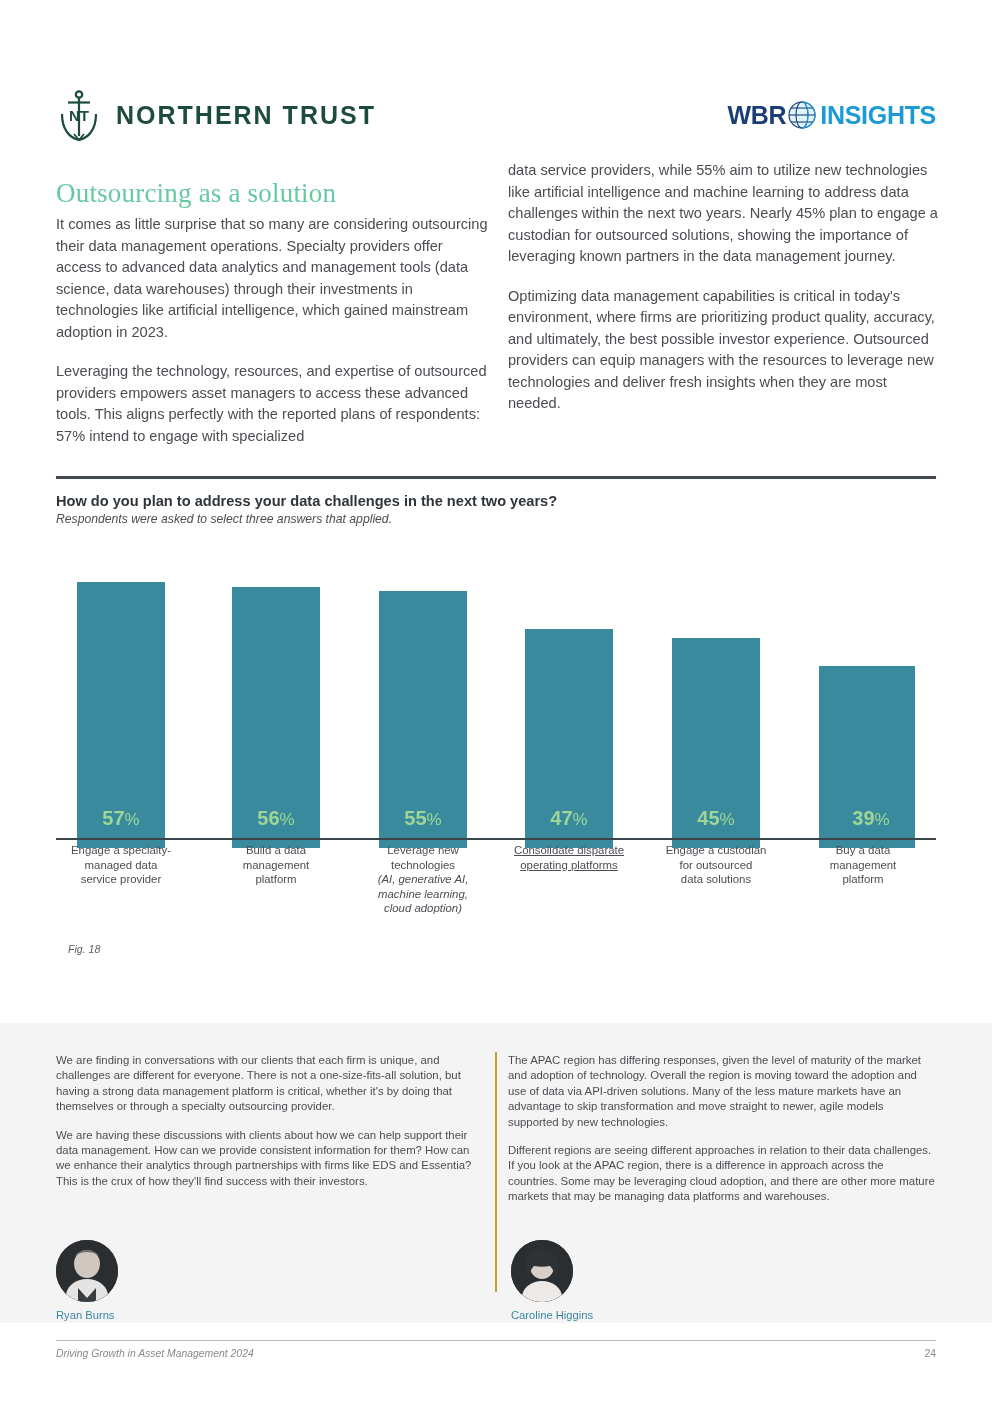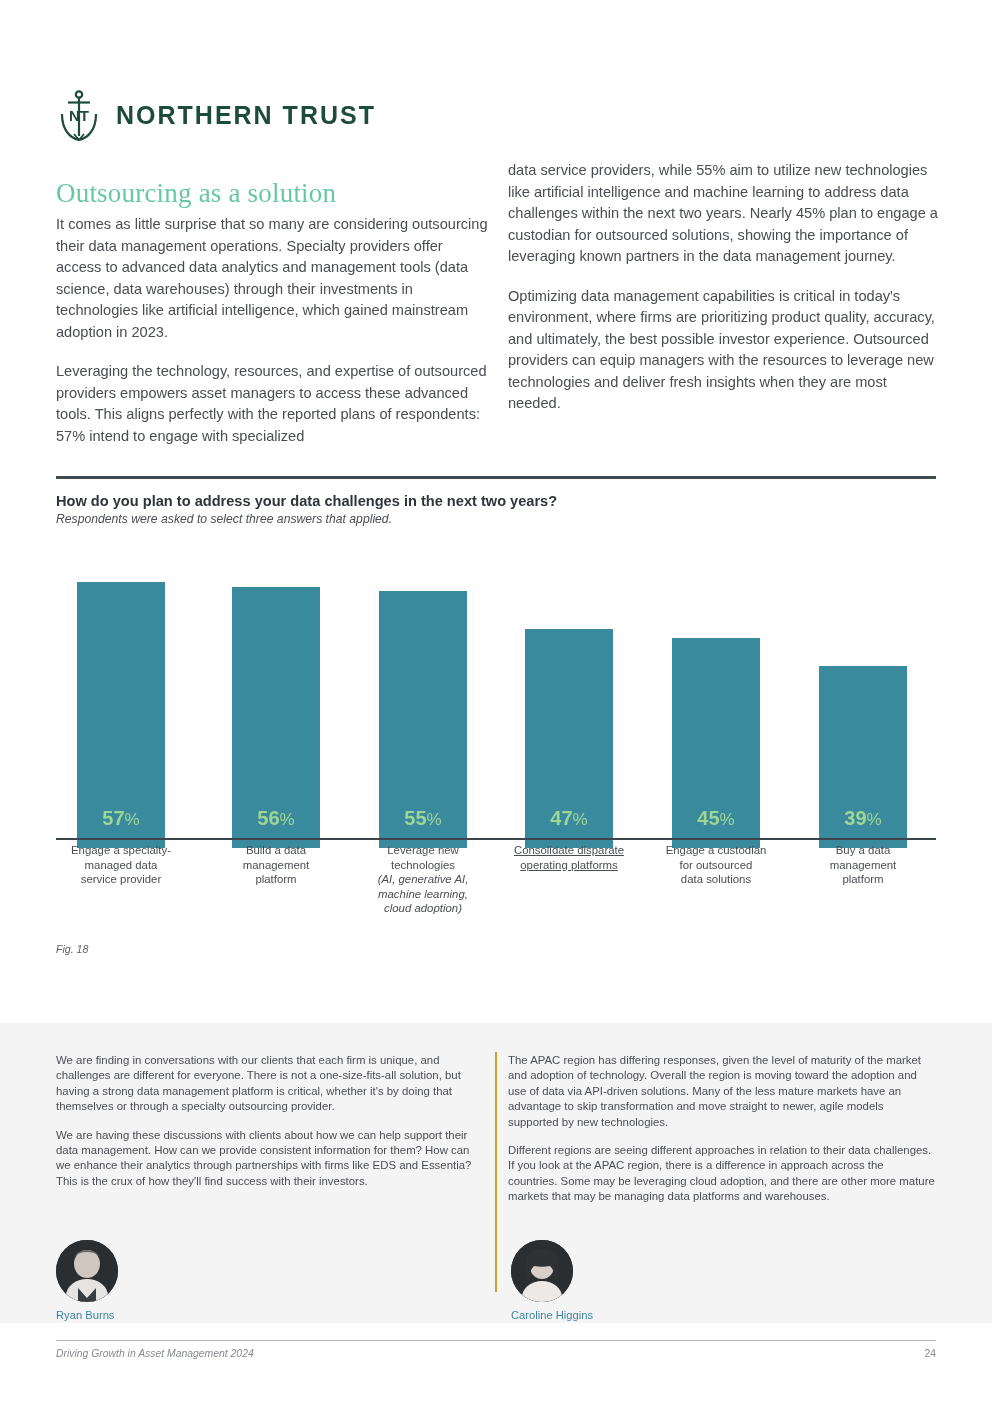--- a/index.html
+++ b/index.html
@@ -67,21 +67,21 @@
   .bar-val .pct { font-weight:normal; font-size:17px; }
 
   .xlabels { position:absolute; left:56px; top:843px; width:880px; height:90px; }
   .xlabel {
     position:absolute; top:0; width:148px; text-align:center;
     font-size:11.4px; line-height:14.6px; color:#4a4d52;
   }
   .xlabel .it { font-style:italic; }
 
   .fig-caption {
-    position:absolute; left:56px; top:943px;
+    position:absolute; left:68px; top:943px;
     font-size:10.6px; font-style:italic; color:#5c6066;
   }
 
   
   .quote-band {
     position:absolute; left:0; top:1023px; width:992px; height:300px;
     background:#f4f4f4;
   }
   .q-left  { position:absolute; left:56px;  top:1053px; width:420px; }
   .q-right { position:absolute; left:508px; top:1053px; width:428px; }
@@ -126,20 +126,42 @@
         <line x1="23" y1="9.8" x2="23" y2="48"></line>
         <line x1="12" y1="14.5" x2="34" y2="14.5"></line>
         <path d="M6 26 C6 42, 14 50, 23 52 C32 50, 40 42, 40 26"></path>
         <path d="M23 52 L18 46 M23 52 L28 46" stroke-width="1.8"></path>
         <text x="23" y="33" font-size="15" font-weight="bold" fill="#1d4b3c" stroke="none" text-anchor="middle" font-family="Liberation Sans, sans-serif">NT</text>
       </svg>
     </span>
     <span class="nt-word">NORTHERN TRUST</span>
   </div>
 
+  <div class="wbr-logo">
+    <span class="wbr-word">WBR</span>
+    <span class="wbr-globe">
+      <svg width="30" height="30" viewBox="0 0 30 30">
+        <g fill="#1c9ad6">
+          <circle cx="15" cy="15" r="14" fill="#1c9ad6" opacity="0.12"></circle>
+        </g>
+        <g stroke="#1b3e77" stroke-width="1.1" fill="none">
+          <circle cx="15" cy="15" r="13"></circle>
+          <ellipse cx="15" cy="15" rx="6" ry="13"></ellipse>
+          <line x1="2" y1="15" x2="28" y2="15"></line>
+          <line x1="4" y1="8" x2="26" y2="8"></line>
+          <line x1="4" y1="22" x2="26" y2="22"></line>
+        </g>
+        <g stroke="#1c9ad6" stroke-width="1.1" fill="none">
+          <path d="M15 2 a13 13 0 0 1 0 26"></path>
+          <path d="M15 2 a6 13 0 0 1 0 26"></path>
+        </g>
+      </svg>
+    </span>
+    <span class="wbr-insights">INSIGHTS</span>
+  </div>
 
 </div>
 
 <h1 class="section-title">Outsourcing as a solution</h1>
 
 <div class="col-left">
   <p>It comes as little surprise that so many are considering outsourcing their data management operations. Specialty providers offer access to advanced data analytics and management tools (data science, data warehouses) through their investments in technologies like artificial intelligence, which gained mainstream adoption in 2023.</p>
   <p>Leveraging the technology, resources, and expertise of outsourced providers empowers asset managers to access these advanced tools. This aligns perfectly with the reported plans of respondents: 57% intend to engage with specialized</p>
 </div>
 
@@ -161,21 +183,21 @@
     </div>
     <div class="bar" style="left: 323px; height: 257px;">
       <span class="bar-val">55<span class="pct">%</span></span>
     </div>
     <div class="bar" style="left: 469px; height: 219px;">
       <span class="bar-val">47<span class="pct">%</span></span>
     </div>
     <div class="bar" style="left: 616px; height: 210px;">
       <span class="bar-val">45<span class="pct">%</span></span>
     </div>
-    <div class="bar" style="left: 763px; height: 182px;">
+    <div class="bar" style="left: 763px; height: 182px; padding-left: 8px;">
       <span class="bar-val">39<span class="pct">%</span></span>
     </div>
   </div>
 <div class="axis"></div>
 <div class="xlabels">
     <div class="xlabel" style="left: -9px;">Engage a specialty-<br>managed data<br>service provider</div>
     <div class="xlabel" style="left: 146px;">Build a data<br>management<br>platform</div>
     <div class="xlabel" style="left: 293px;">Leverage new<br>technologies<br><span class="it">(AI, generative AI,<br>machine learning,<br>cloud adoption)</span></div>
     <div class="xlabel" style="left: 439px; text-decoration: underline;">Consolidate disparate<br>operating platforms</div>
     <div class="xlabel" style="left: 586px;">Engage a custodian<br>for outsourced<br>data solutions</div>

